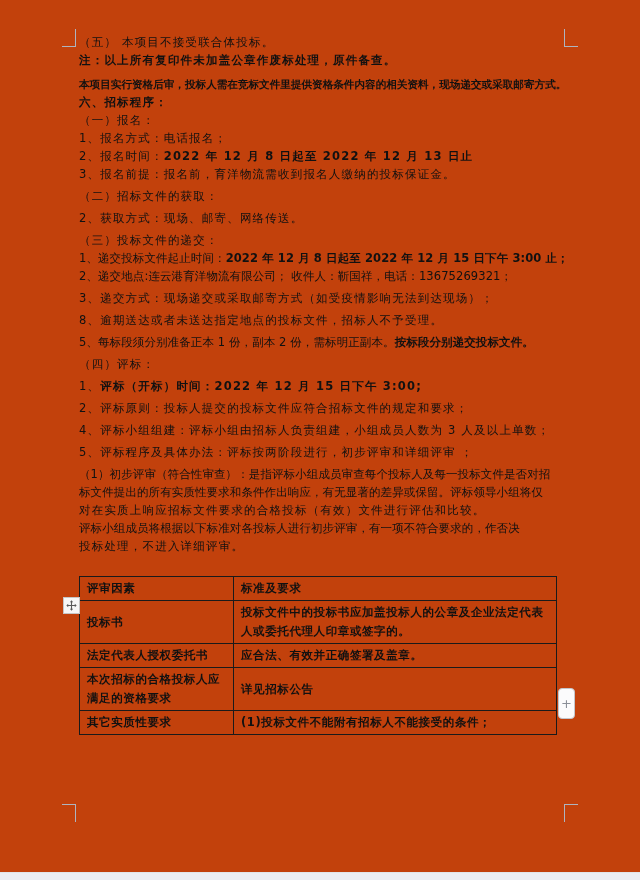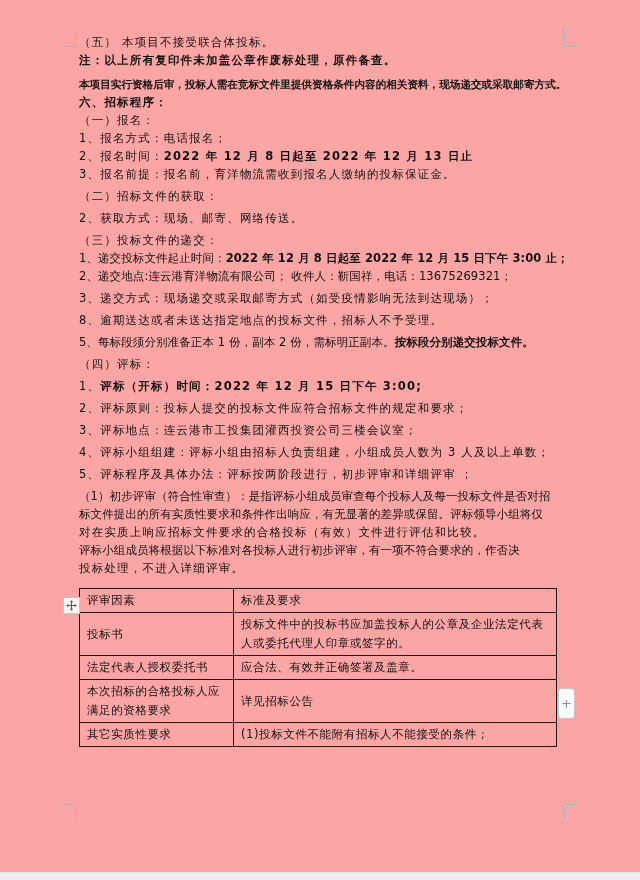--- a/index.html
+++ b/index.html
@@ -7,21 +7,21 @@
   body {
     width: 640px; height: 880px;
     background: #ffffff;
     font-family: "DejaVu Sans", "Liberation Sans", sans-serif;
     position: relative;
     overflow: hidden;
   }
   .page {
     position: absolute; left: 0; top: 0;
     width: 640px; height: 872px;
-    background: #fca5a5;
+    background: #c2410c;
   }
   
   .mark { position: absolute; width: 14px; height: 18px; }
   .mark.tl { left: 62px; top: 29px;  border-right: 1px solid #aeb4bf; border-bottom: 1px solid #aeb4bf; }
   .mark.tr { left: 564px; top: 29px; border-left: 1px solid #aeb4bf;  border-bottom: 1px solid #aeb4bf; }
   .mark.bl { left: 62px; top: 804px; border-right: 1px solid #aeb4bf; border-top: 1px solid #aeb4bf; }
   .mark.br { left: 564px; top: 804px; border-left: 1px solid #aeb4bf; border-top: 1px solid #aeb4bf; }
 
   .content {
     position: absolute; left: 79px; top: 33px; width: 485px;
@@ -40,23 +40,24 @@
   .ind1 { margin-left: 6px; }   
   .ind2 { margin-left: 14px; }  
   .indF { margin-left: 18px; }  
   .gaps { margin-top: 4px !important; }
   .gapt { margin-top: 6px !important; }
   .tight { letter-spacing: 0.1px !important; }
   .xtight { letter-spacing: 0 !important; font-size: 10.6px !important; }
 
   table.review {
     border-collapse: collapse;
-    margin-top: 11px;
+    margin-top: 21px;
     width: 477px;
     table-layout: fixed;
+    font-weight: bold;
   }
   table.review td {
     border: 1px solid #1a1a1a;
     font-size: 11.5px;
     letter-spacing: 0.6px;
     line-height: 19px;
     padding: 2px 7px;
     vertical-align: middle;
     color: #111;
     word-break: break-all;
@@ -121,21 +122,20 @@
         <p class="ind2 gaps"><span>2、获取方式：现场、邮寄、网络传送。</span></p>
         <p class="indb gaps"><span>（三）投标文件的递交：</span></p>
         <p class="ind2 tight"><span>1、递交投标文件起止时间：</span><span class="b">2022 年 12 月 8 日起至 2022 年 12 月 15 日下午 3:00 止；</span></p>
         <p class="ind2 tight"><span>2、递交地点:连云港育洋物流有限公司； 收件人：靳国祥，电话：13675269321；</span></p>
         <p class="ind2 gaps"><span>3、递交方式：现场递交或采取邮寄方式（如受疫情影响无法到达现场）；</span></p>
         <p class="ind2 gaps"><span>8、逾期送达或者未送达指定地点的投标文件，招标人不予受理。</span></p>
         <p class="ind2 gaps tight"><span>5、每标段须分别准备正本 1 份，副本 2 份，需标明正副本。</span><span class="b">按标段分别递交投标文件。</span></p>
         <p class="indb gaps"><span>（四）评标：</span></p>
         <p class="ind2 gaps"><span>1、</span><span class="b">评标（开标）时间：2022 年 12 月 15 日下午 3:00;</span></p>
         <p class="ind2 gaps"><span>2、评标原则：投标人提交的投标文件应符合招标文件的规定和要求；</span></p>
-        <p class="ind2 gaps"><span>3、评标地点：连云港市工投集团灌西投资公司三楼会议室；</span></p>
         <p class="ind2 gaps"><span>4、评标小组组建：评标小组由招标人负责组建，小组成员人数为 3 人及以上单数；</span></p>
         <p class="ind2 gaps"><span>5、评标程序及具体办法：评标按两阶段进行，初步评审和详细评审 ；</span></p>
         <p class="gaps tight"><span>（1）初步评审（符合性审查）：是指评标小组成员审查每个投标人及每一投标文件是否对招</span></p>
         <p class="tight"><span>标文件提出的所有实质性要求和条件作出响应，有无显著的差异或保留。评标领导小组将仅</span></p>
         <p><span>对在实质上响应招标文件要求的合格投标（有效）文件进行评估和比较。</span></p>
         <p class="indF tight"><span>评标小组成员将根据以下标准对各投标人进行初步评审，有一项不符合要求的，作否决</span></p>
         <p><span>投标处理，不进入详细评审。</span></p>
       </div>
 
     <table class="review">

